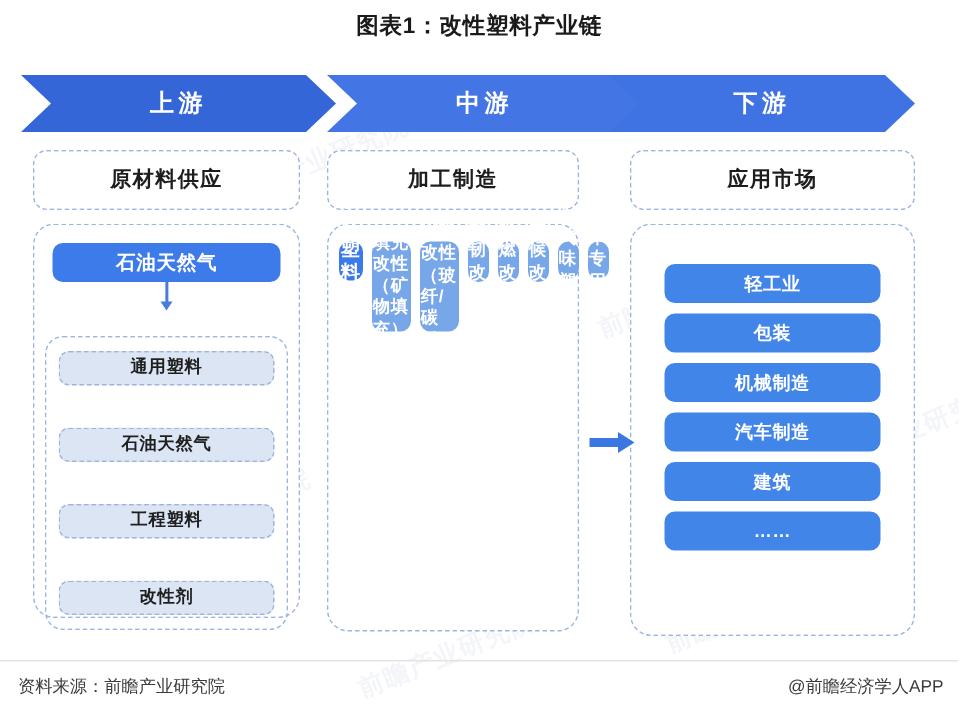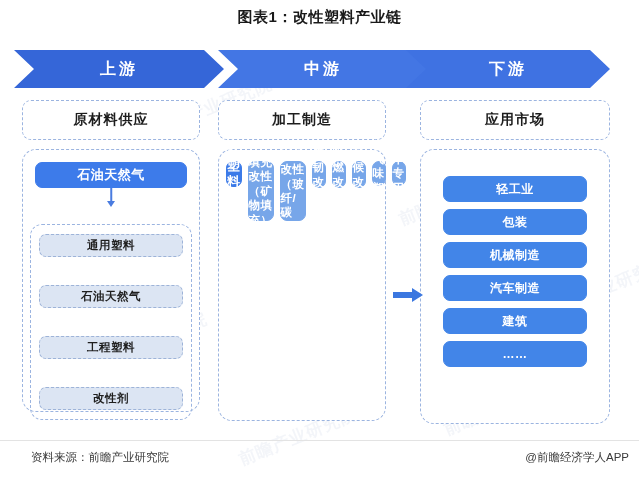--- a/index.html
+++ b/index.html
@@ -275,21 +275,20 @@
     background: #e3e3e3;
     z-index: 2;
   }
   .footer-left {
     position: absolute;
     left: 12px;
     top: 450px;
     font-size: 11.5px;
     color: #3a3a3a;
     z-index: 5;
-    margin-left: 19px;
   }
   .footer-right {
     position: absolute;
     right: 10px;
     top: 450px;
     font-size: 11.5px;
     color: #3a3a3a;
     z-index: 5;
   }
 </style>

